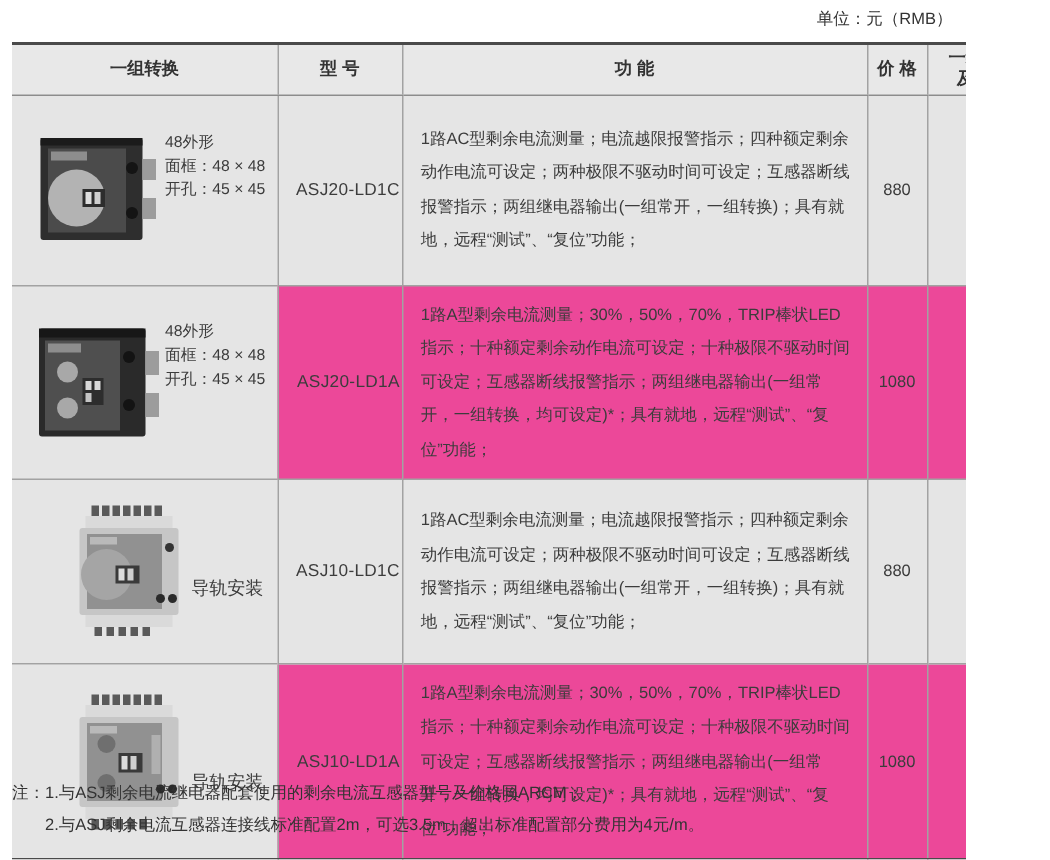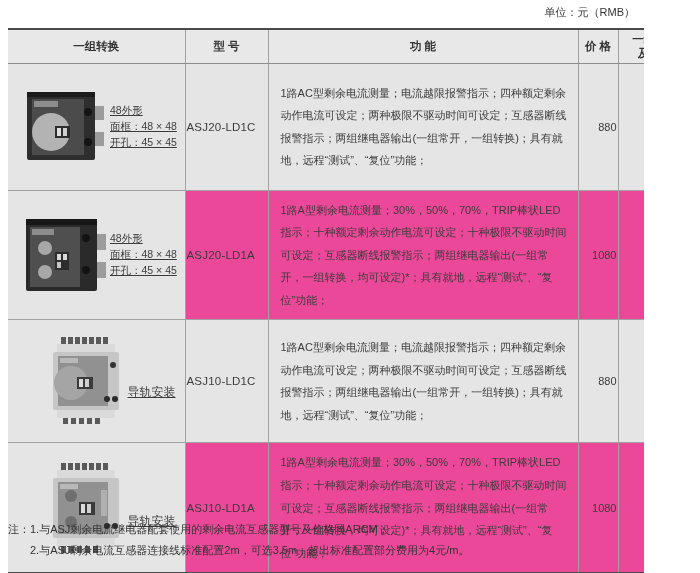--- a/index.html
+++ b/index.html
@@ -6,25 +6,25 @@
   .page{position:relative;width:644px;height:573px;background:#fff;overflow:hidden;
         font-family:"Liberation Sans","DejaVu Sans",sans-serif;color:#3c3c3c;}
   .unit-label{position:absolute;top:5px;right:9px;font-size:11px;color:#333;}
   table.price-table{position:absolute;top:28px;left:8px;width:684px;border-collapse:collapse;
         border-top:2px solid #4a4a4a;border-bottom:2px solid #4a4a4a;table-layout:fixed;}
   th{background:#e8e8e8;font-size:11.5px;font-weight:bold;color:#333;height:28px;
      border-bottom:1px solid #8c8c8c;padding:2px 0;line-height:1.25;}
   td{border-top:1px solid #a2a2a2;vertical-align:middle;font-size:11px;color:#3c3c3c;background:#e5e5e5;}
   th:not(:first-child),td:not(:first-child){border-left:1px solid #a2a2a2;}
   tr.shaded td:not(:first-child){background:#ec4899;}
-  td.cell-model{text-align:left;font-size:11.5px;letter-spacing:.2px;}
+  td.cell-model{text-align:right;font-size:11.5px;letter-spacing:.2px;}
   td.cell-func{padding:8px 8px 8px 12px;line-height:2.05;text-align:left;}
-  td.cell-price,td.cell-opt{text-align:right;margin-left:12px;}
+  td.cell-price,td.cell-opt{text-align:center;margin-left:12px;}
   tr.r1 td{height:110px;} tr.r2 td{height:109px;} tr.r3 td{height:106px;} tr.r4 td{height:112px;}
-  .dims-wrap{display:flex;align-items:center;text-decoration:underline;}
+  .dims-wrap{display:flex;align-items:flex-start;}
   .panel .dims-wrap{padding-left:16px;}
   .rail .dims-wrap{padding-left:40px;}
   .dim-text{flex:1;font-size:10.5px;line-height:1.5;padding-left:3px;}
   .rail .dim-text{text-align:right;padding-right:8px;align-self:flex-end;margin-bottom:26px;font-size:12px;}
   .prod-img{flex:0 0 auto;line-height:0;}
   .notes{position:absolute;left:8px;top:519px;font-size:11px;line-height:1.9;color:#333;}
   .note-indent{padding-left:22px;}
 </style>
 </head>
 <body>

